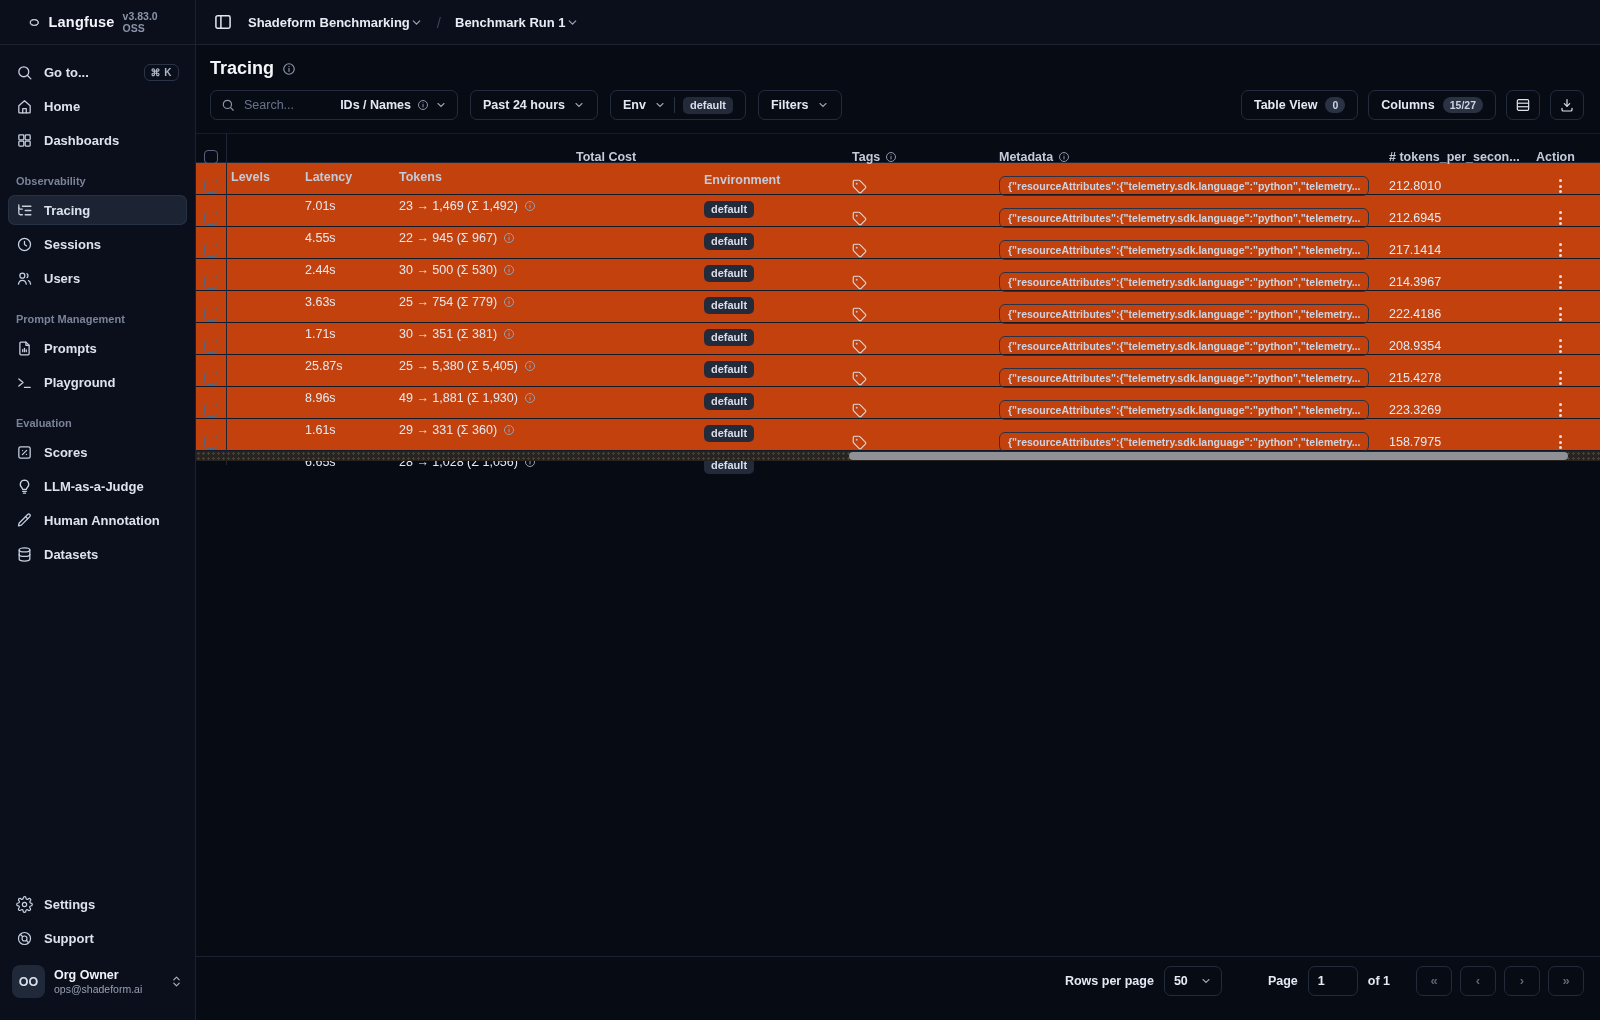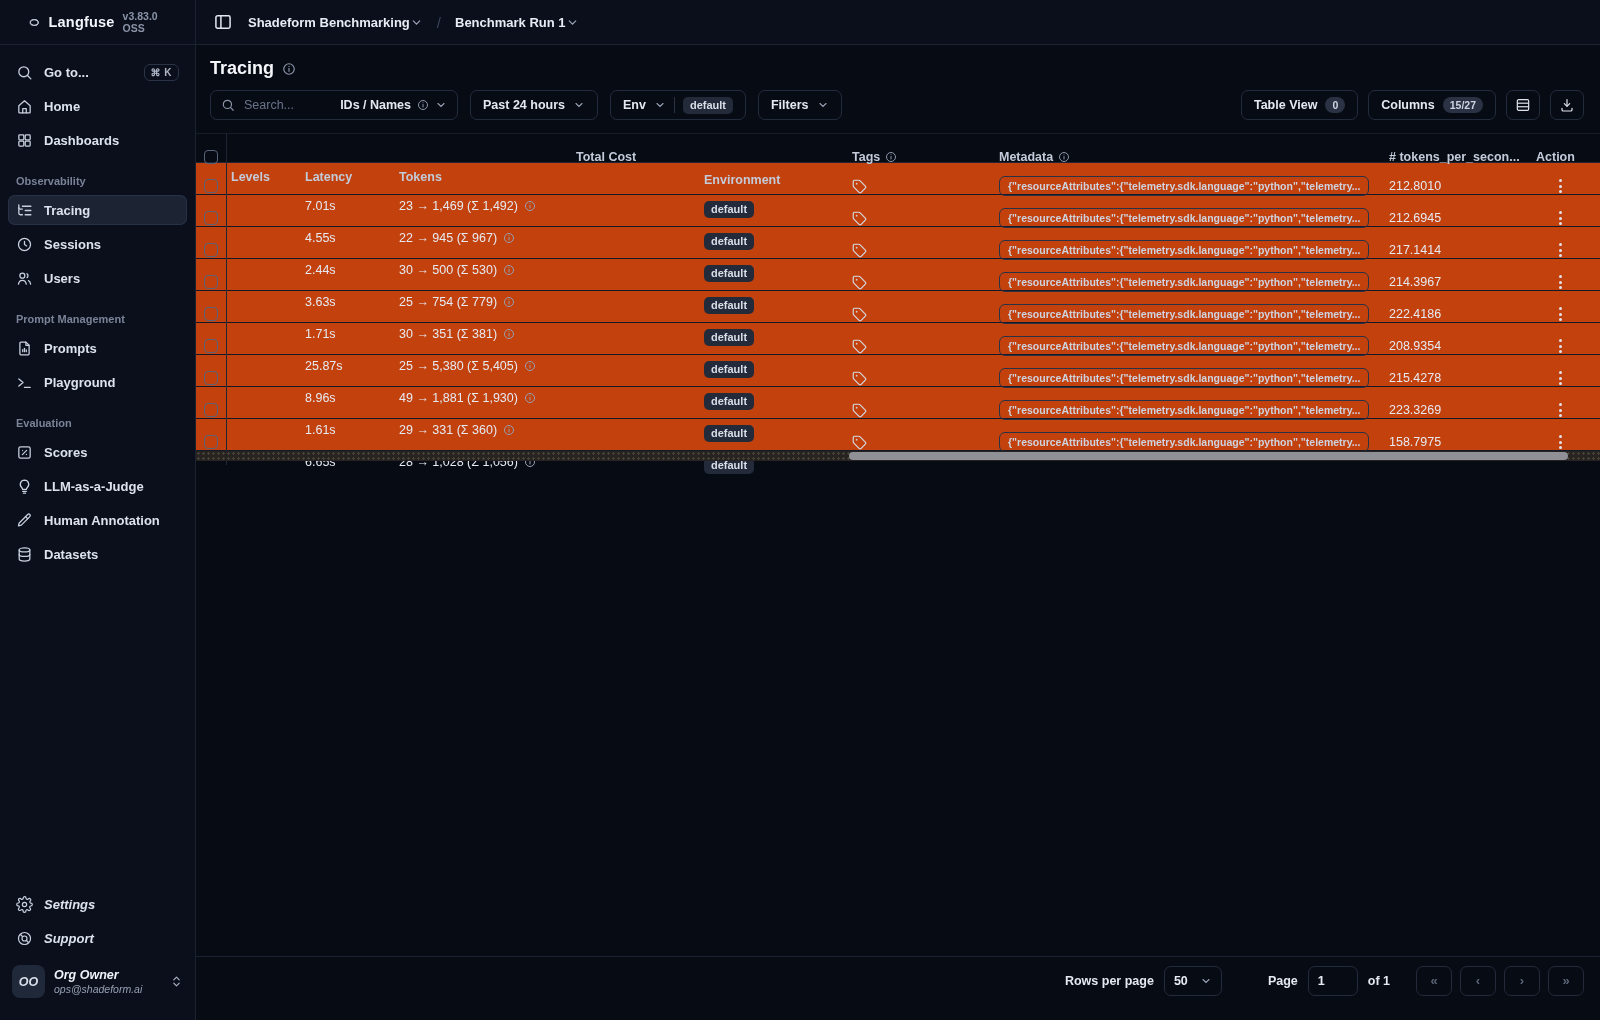--- a/index.html
+++ b/index.html
@@ -16,21 +16,21 @@
   .sidebar { width:196px; min-width:196px; background:#0a0f1b; border-right:1px solid #1b2230; display:flex; flex-direction:column; }
   .sb-logo { height:45px; border-bottom:1px solid #1b2230; display:flex; align-items:center; padding:0 28px; gap:8px; }
   .sb-logo .lname { font-weight:700; font-size:14.5px; letter-spacing:.2px; color:#f2f5fa; }
   .sb-logo .lver { font-size:10.5px; color:#8b94a8; font-weight:700; }
   .sb-nav { padding:12px 8px 0; display:flex; flex-direction:column; }
   .sb-item { display:flex; align-items:center; gap:11px; height:30px; padding:0 8px; border-radius:7px; color:#dde3ee; font-size:13px; font-weight:600; margin-bottom:4px; cursor:pointer; }
   .sb-item .ic { width:17px; height:17px; color:#c9d0de; flex:0 0 auto; }
   .sb-item.active { background:#1c2434; box-shadow: inset 0 0 0 1px #273146; }
   .sb-section { font-size:11px; font-weight:700; color:#7a8398; padding:16px 8px 8px; }
   .kbd { margin-left:auto; border:1px solid #2b3446; border-radius:6px; padding:2px 6px; font-size:10px; color:#aeb6c8; font-weight:700; letter-spacing:.5px; }
-  .sb-bottom { margin-top:auto; padding:0 8px;font-style:italic; }
+  .sb-bottom { margin-top:auto; padding:0 8px; }
   .sb-user { display:flex; align-items:center; gap:9px; padding:6px 4px; margin:6px 0 16px; }
   .avatar { width:33px; height:33px; border-radius:8px; background:#202939; display:flex; align-items:center; justify-content:center; font-size:12.5px; font-weight:700; color:#d9dfea; }
   .uinfo { line-height:1.2; min-width:0; }
   .uname { font-size:12.5px; font-weight:700; color:#f0f3f9; }
   .uemail { font-size:10.5px; color:#97a0b4; }
   .uchev { margin-left:auto; color:#aab2c4; }
 
   
   .main { flex:1; display:flex; flex-direction:column; min-width:0; }
   .topbar { height:45px; min-height:45px; border-bottom:1px solid #1b2230; background:#0a0f1b; display:flex; align-items:center; padding:0 12px; gap:10px; }

